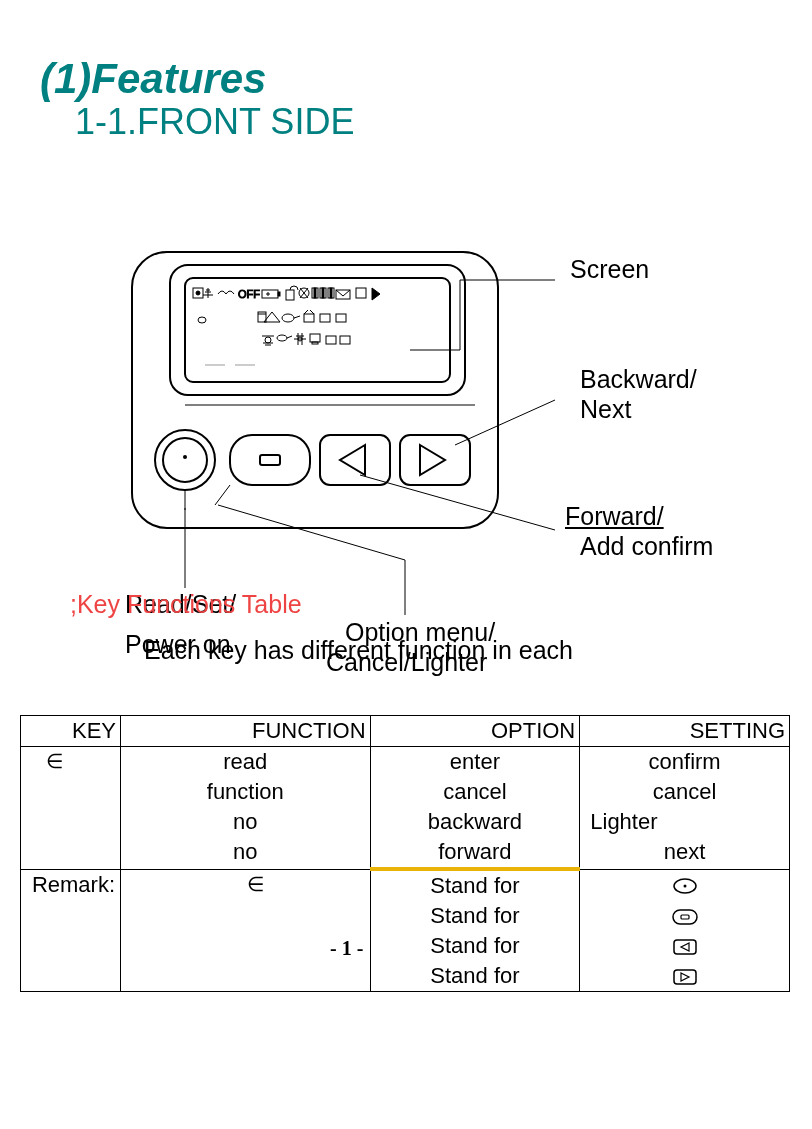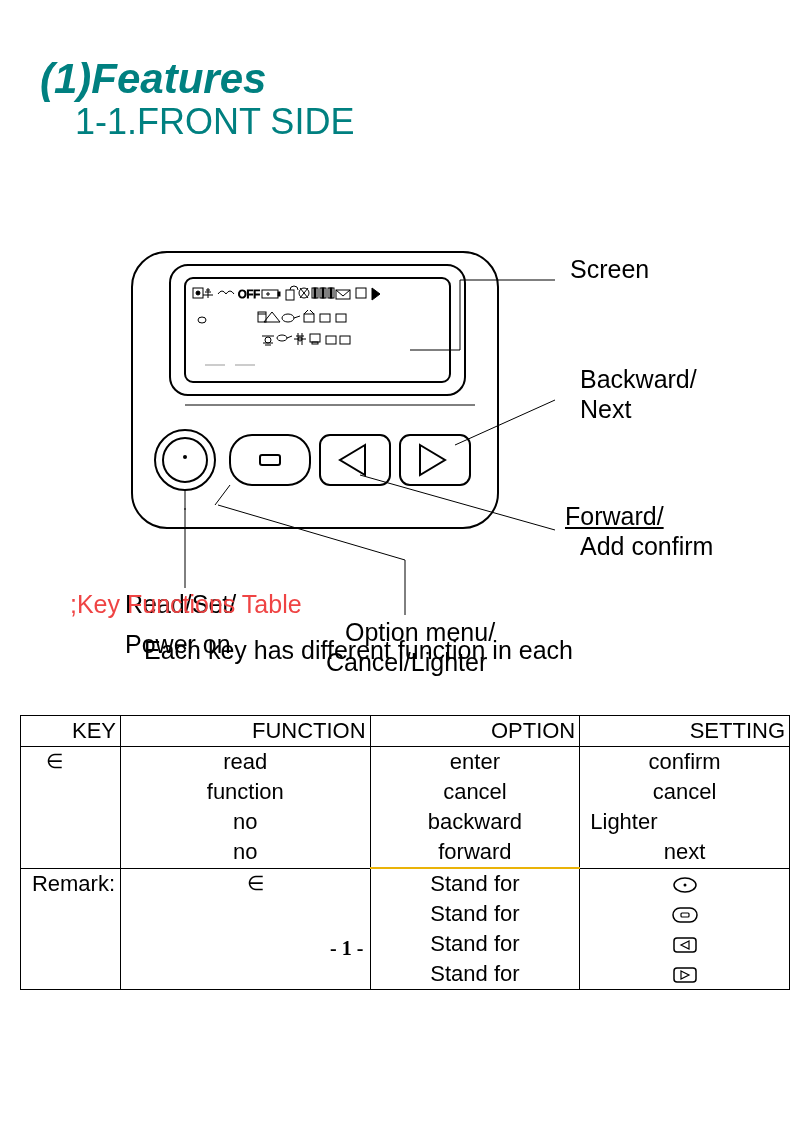--- a/index.html
+++ b/index.html
@@ -247,21 +247,21 @@
   </tr>
   <tr>
     <td class="col-key"></td>
     <td class="col-func center">no</td>
     <td class="col-option center">backward</td>
     <td class="col-setting setting-change">Lighter</td>
   </tr>
   <tr>
     <td class="col-key" style="border-bottom:1px solid #000;"></td>
     <td class="col-func center" style="border-bottom:1px solid #000;">no</td>
-    <td class="col-option center" style="border-bottom:2px solid #eab308;">forward</td>
+    <td class="col-option center" style="border-bottom:4px solid #eab308;">forward</td>
     <td class="col-setting center" style="border-bottom:1px solid #000;">next</td>
   </tr>
 
   <tr>
     <td class="col-key remark-cell" rowspan="4" style="border-bottom:1px solid #000;">Remark:</td>
     <td class="col-func center epsilon">∈</td>
     <td class="col-option center">Stand for</td>
     <td class="col-setting center">
       <svg class="key-icon" width="28" height="18">
               <ellipse cx="14" cy="9" rx="11" ry="7" fill="white" stroke="black" stroke-width="1.5"></ellipse>

